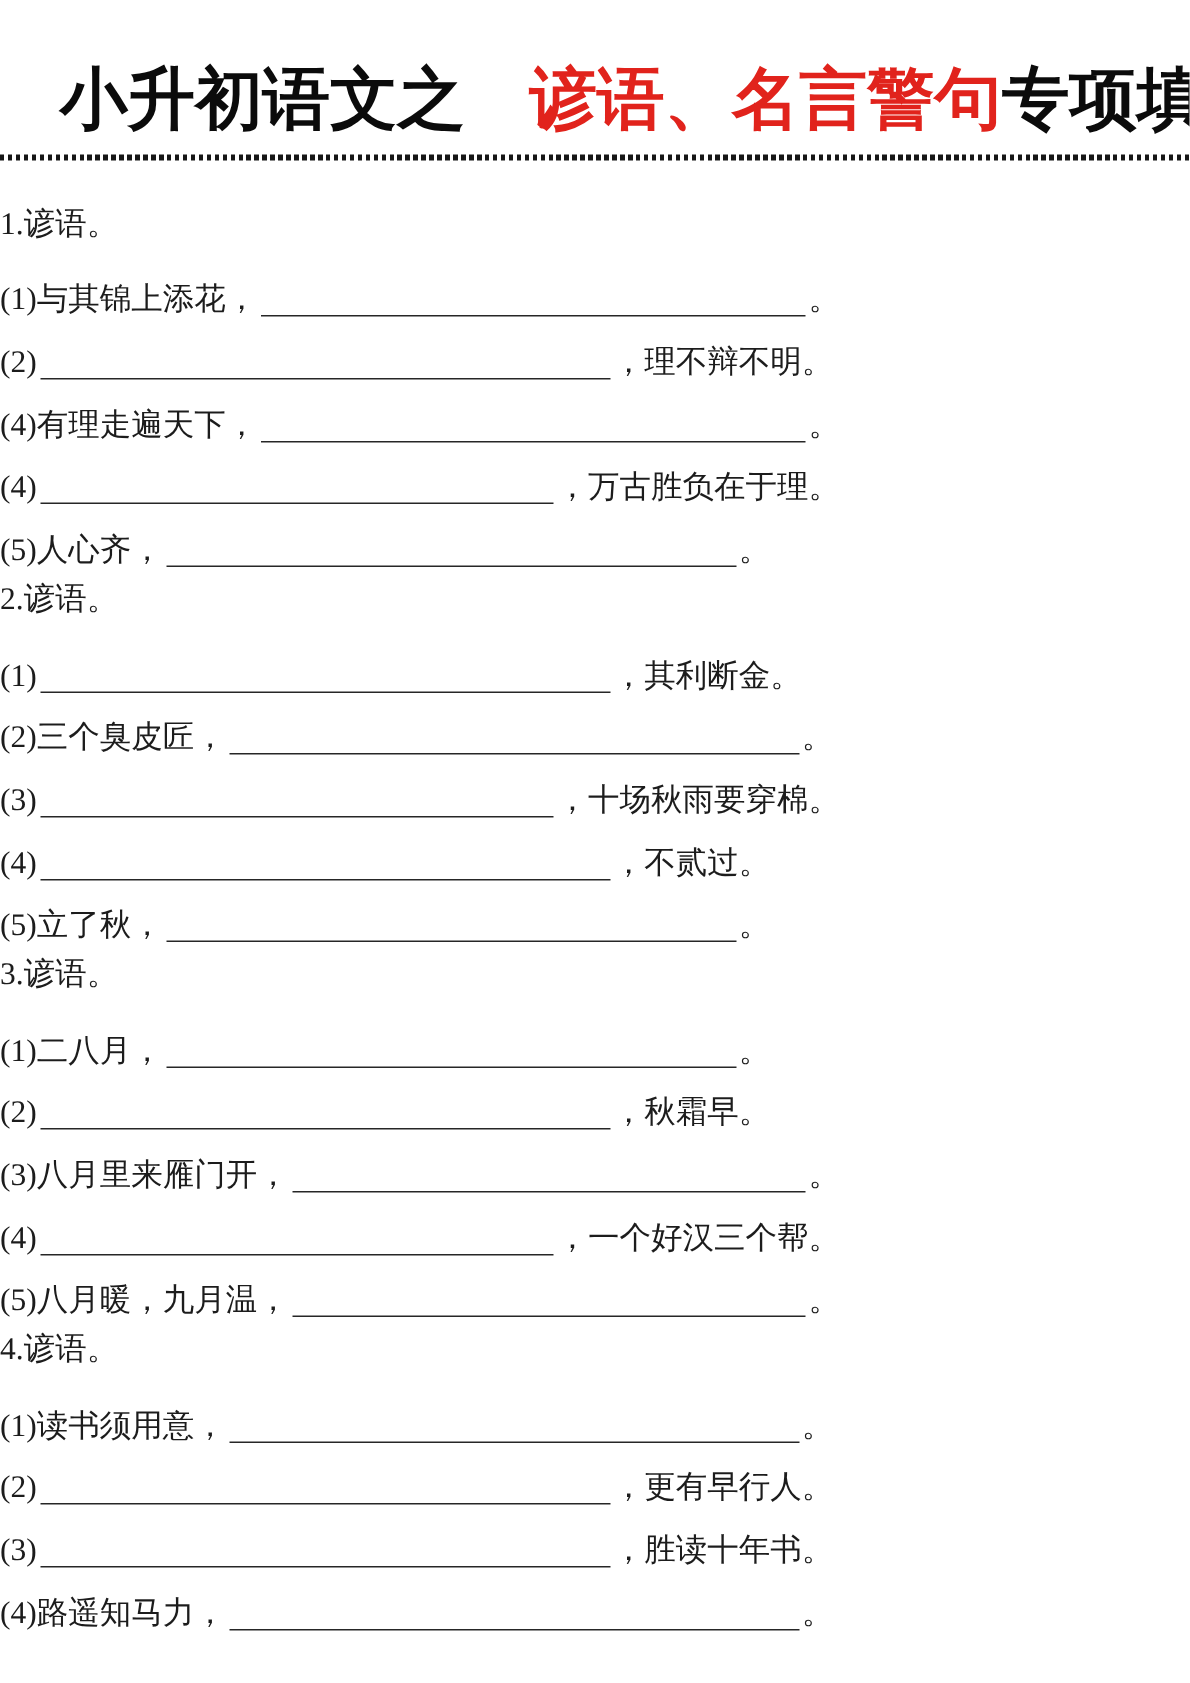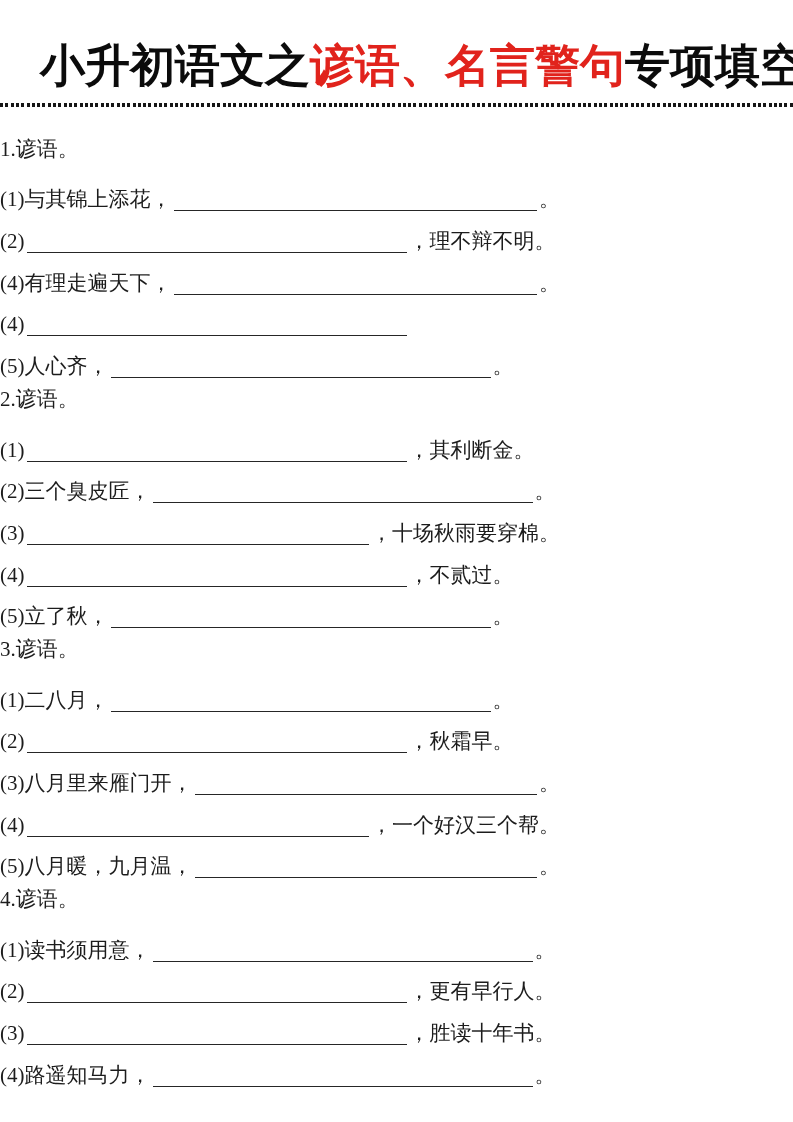--- a/index.html
+++ b/index.html
@@ -27,21 +27,21 @@
   .blank{
     flex:1 1 0;min-width:180px;max-width:380px;height:27px;
     border-bottom:1px solid #262626;margin:0 2px;
   }
 </style>
 </head>
 <body>
 
 <div class="page">
 
-  <header class="title"><span>小升初语文之</span><span class="red" data-color="accent_red" style="color: rgb(225, 35, 28);">谚语、名言警句</span><span>专项填空题</span></header>
+  <header class="title"><span>小升初语文之</span><span class="red" data-color="accent_red" style="color: rgb(225, 35, 28); margin-left: 43px;">谚语、名言警句</span><span>专项填空题</span></header>
 
   <div class="dotted"></div>
 
   <main class="content">
 
     <div class="h-line">1.谚语。</div>
     <div class="q-line">
         <span class="pre">(1)与其锦上添花，</span>
         <span class="blank"></span>
         <span class="post">。</span>
@@ -52,20 +52,21 @@
         <span class="post">，理不辩不明。</span>
       </div>
     <div class="q-line">
         <span class="pre">(4)有理走遍天下，</span>
         <span class="blank"></span>
         <span class="post">。</span>
       </div>
     <div class="q-line">
         <span class="pre">(4)</span>
         <span class="blank"></span>
+        <span class="post">，万古胜负在于理。</span>
       </div>
     <div class="q-line">
         <span class="pre">(5)人心齐，</span>
         <span class="blank"></span>
         <span class="post">。</span>
       </div>
 
     <div class="h-line">2.谚语。</div>
     <div class="q-line">
         <span class="pre">(1)</span>

